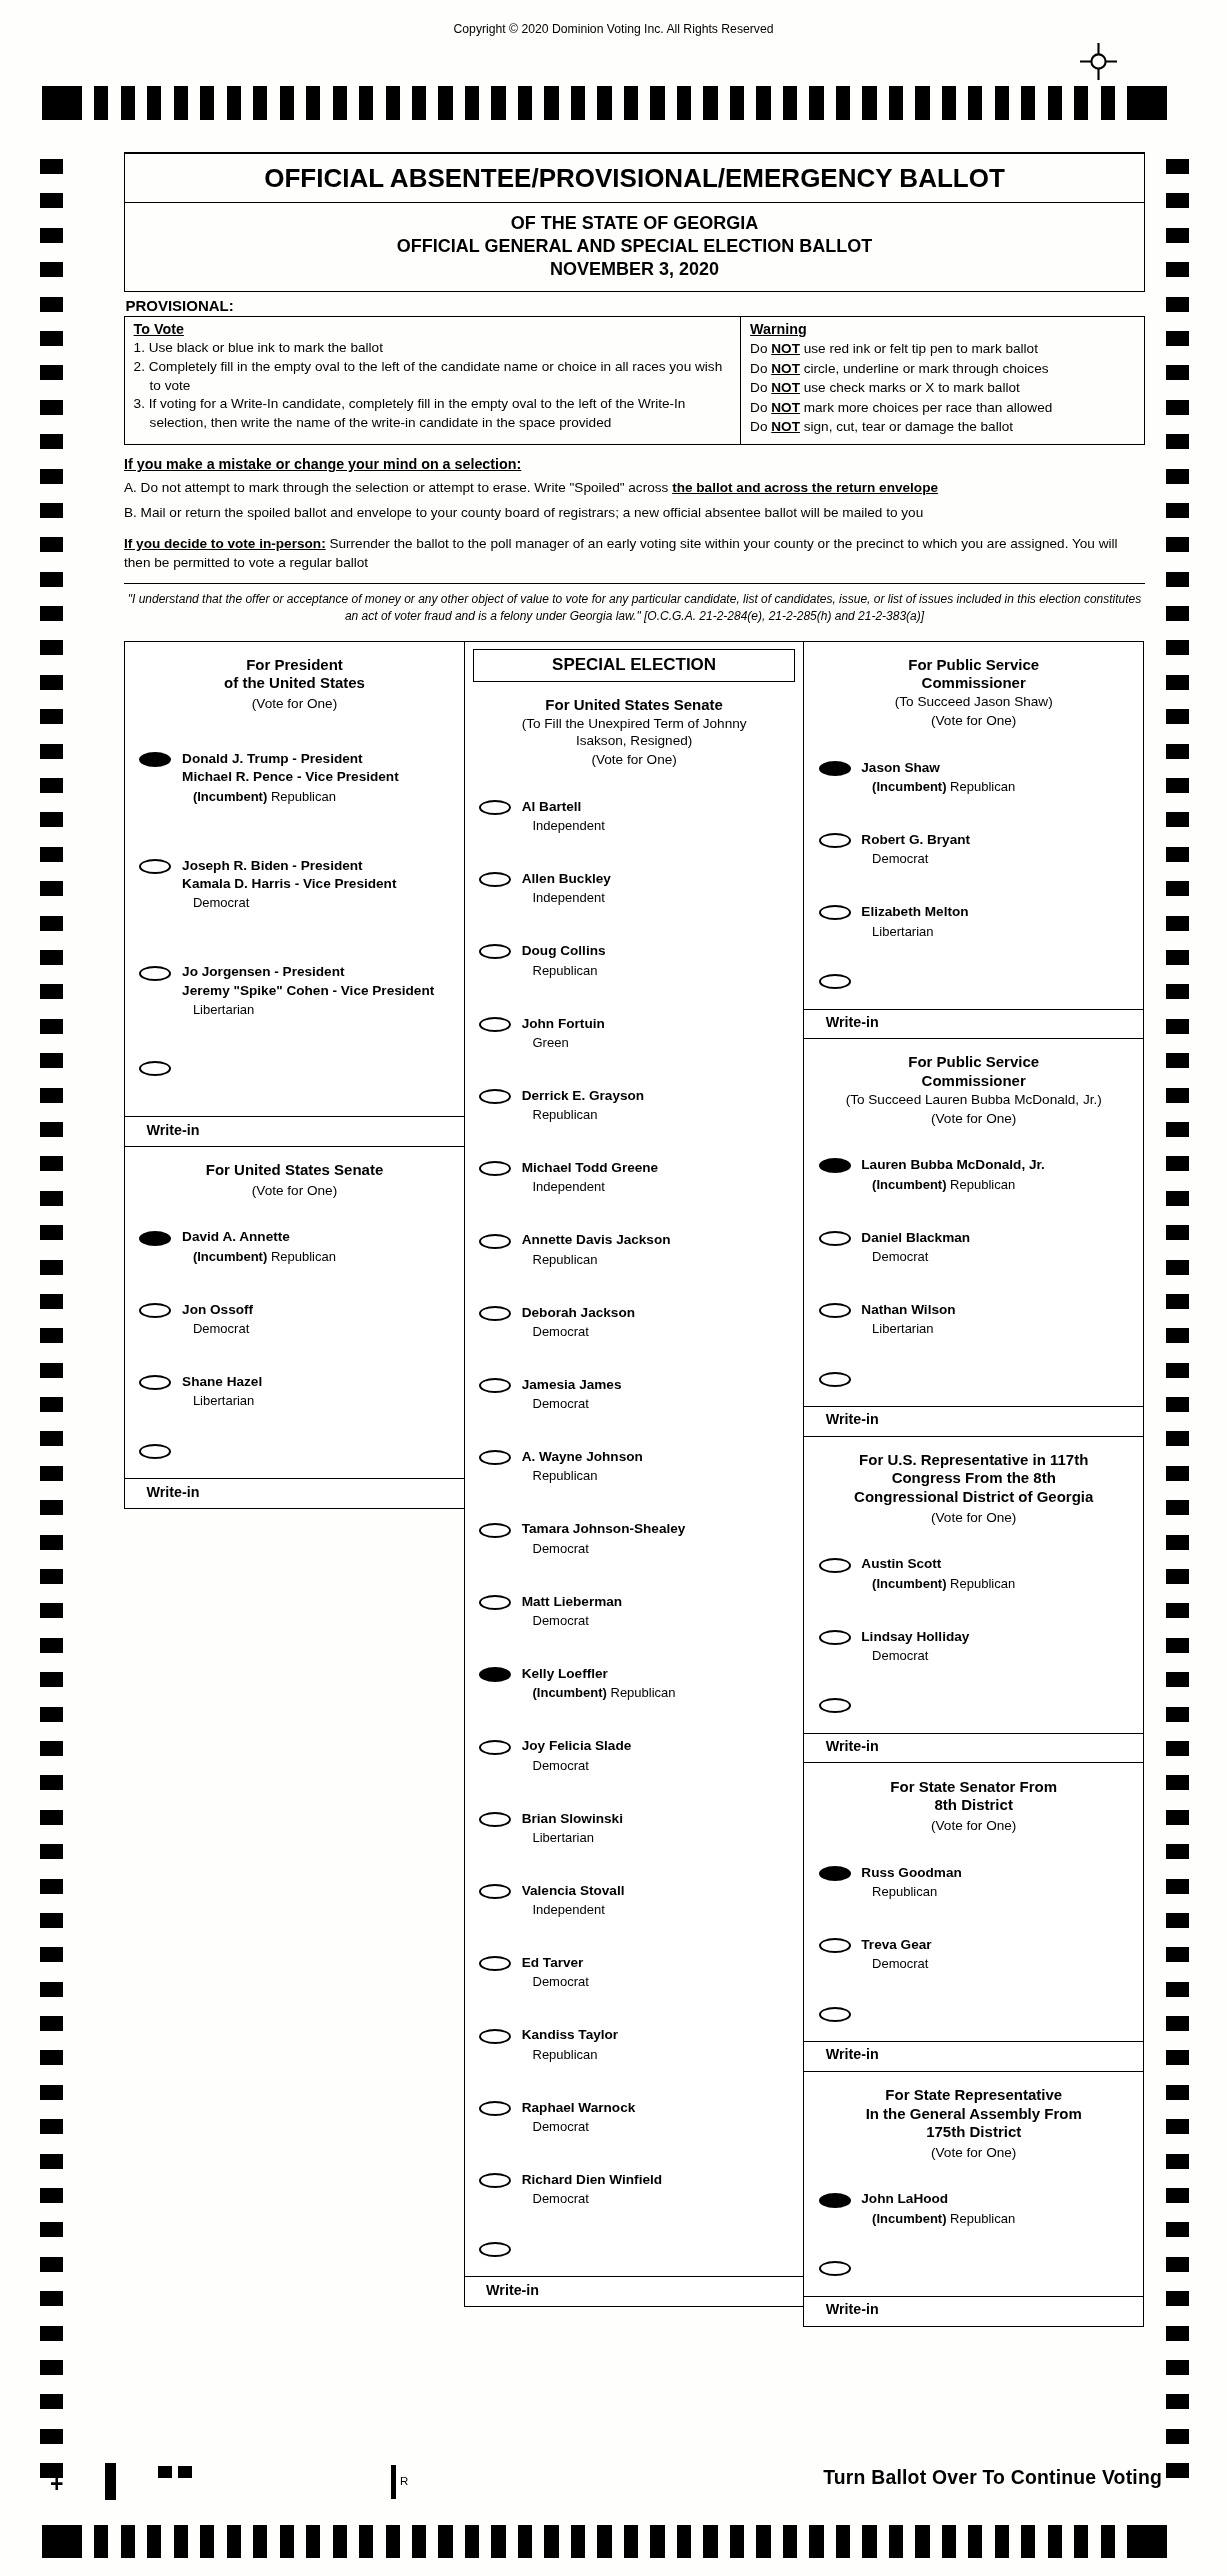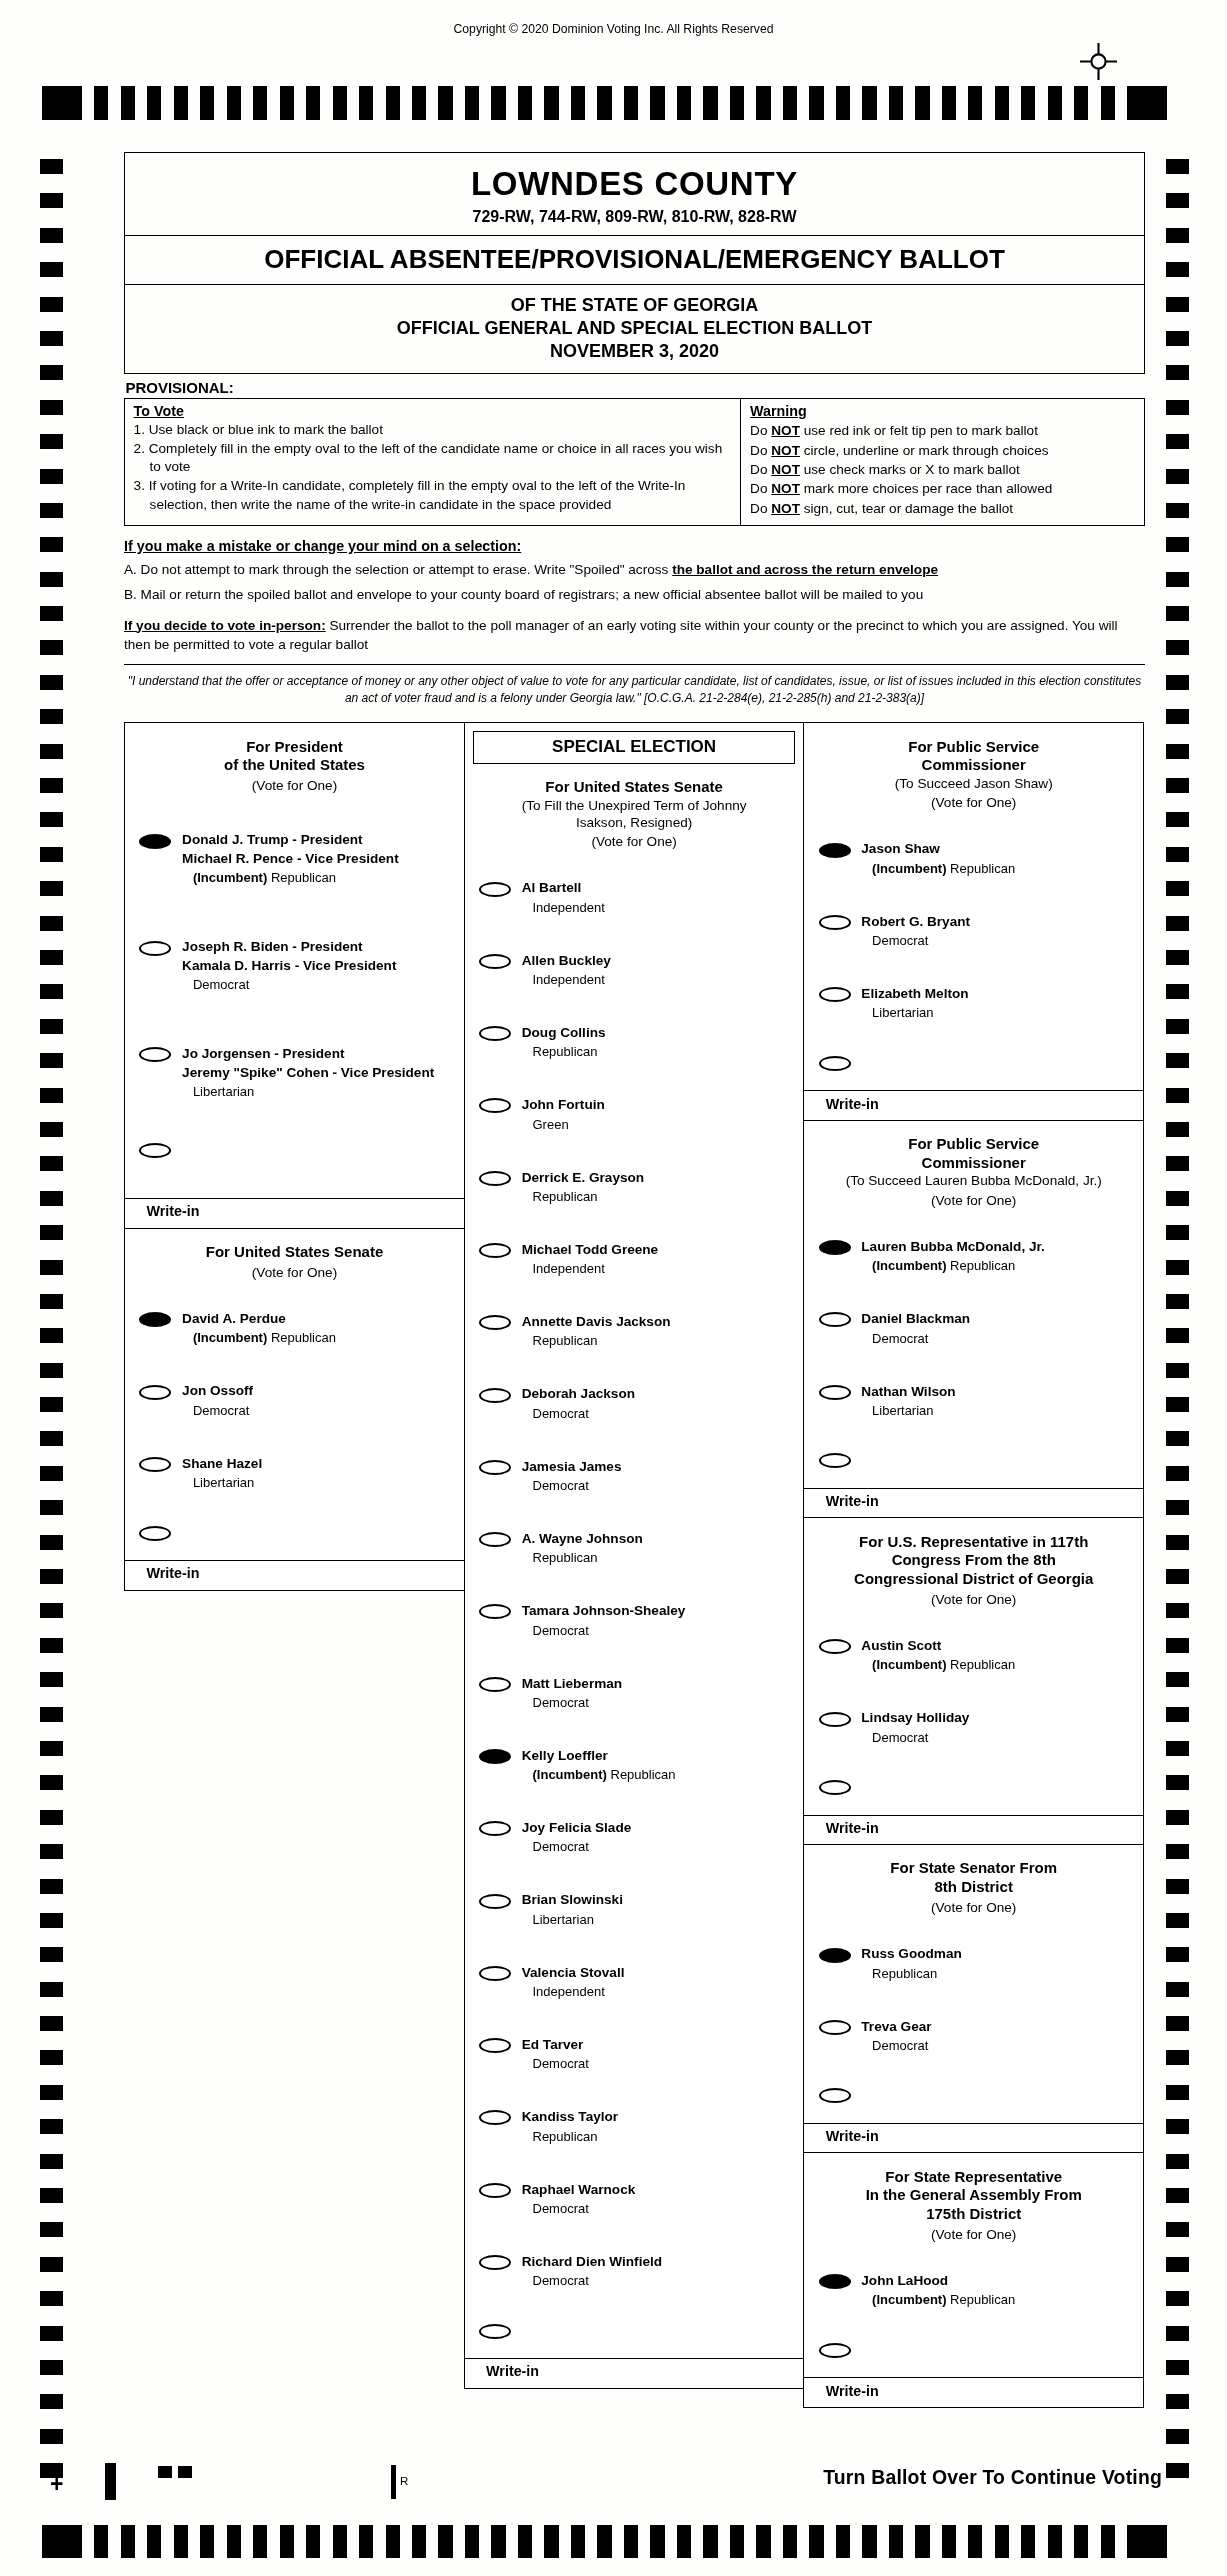--- a/index.html
+++ b/index.html
@@ -281,24 +281,20 @@
       <div class="sq"></div>
       <div class="sq"></div>
       <div class="sq"></div>
       <div class="sq"></div>
       <div class="sq"></div>
     </div>
 
   <div class="content">
 
     <div class="header-box">
-      <div class="hb-top">
-        <div class="county">LOWNDES COUNTY</div>
-        <div class="precincts">729-RW, 744-RW, 809-RW, 810-RW, 828-RW</div>
-      </div>
       <div class="ballot-type">OFFICIAL ABSENTEE/PROVISIONAL/EMERGENCY BALLOT</div>
       <div class="election-block">
         <div>OF THE STATE OF GEORGIA</div>
         <div>OFFICIAL GENERAL AND SPECIAL ELECTION BALLOT</div>
         <div>NOVEMBER 3, 2020</div>
       </div>
     </div>
 
     <div class="instr-label">PROVISIONAL:</div>
 
@@ -369,21 +365,21 @@
             </div>
           </div>
           <div class="contest">
             <div class="contest-header">
               <div class="c-title">For United States Senate</div>
               <div class="c-vote">(Vote for One)</div>
             </div>
             <div class="candidate">
               <span class="oval filled"></span>
               <div class="cand-text">
-                <div class="cand-name">David A. Perdue</div>
+                <div class="cand-name">David A. Annette</div>
                 <div class="cand-party"><span class="inc">(Incumbent) </span>Republican</div>
               </div>
             </div>
             <div class="candidate">
               <span class="oval"></span>
               <div class="cand-text">
                 <div class="cand-name">Jon Ossoff</div>
                 <div class="cand-party">Democrat</div>
               </div>
             </div>

